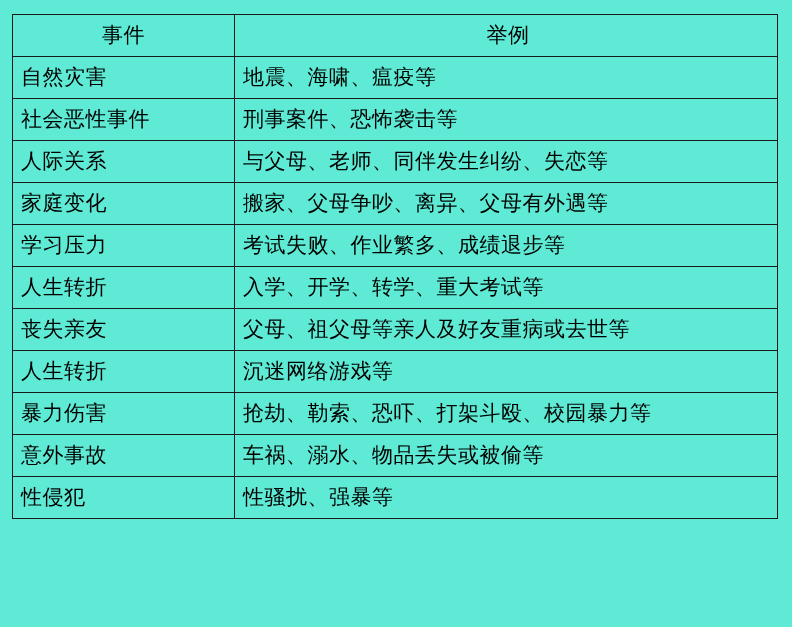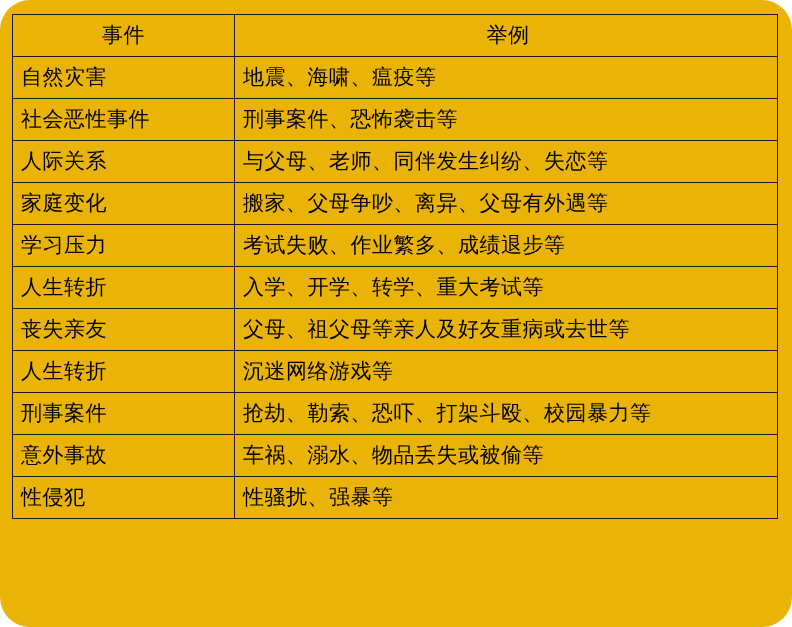--- a/index.html
+++ b/index.html
@@ -11,22 +11,21 @@
     width: 792px;
     height: 627px;
     font-family: "Liberation Serif", "DejaVu Serif", serif;
     color: #000000;
     overflow: hidden;
   }
   .page {
     position: relative;
     width: 792px;
     height: 627px;
-    background: #eab308;
-    border-radius: 30px;
+    background: #5eead4;
   }
   .table-wrap {
     position: absolute;
     left: 12px;
     top: 14px;
     width: 766px;
   }
   table.event-table {
     border-collapse: collapse;
     width: 766px;
@@ -95,21 +94,21 @@
         </tr>
         <tr>
           <td class="col-event">丧失亲友</td>
           <td class="col-example">父母、祖父母等亲人及好友重病或去世等</td>
         </tr>
         <tr>
           <td class="col-event">人生转折</td>
           <td class="col-example">沉迷网络游戏等</td>
         </tr>
         <tr>
-          <td class="col-event">刑事案件</td>
+          <td class="col-event">暴力伤害</td>
           <td class="col-example">抢劫、勒索、恐吓、打架斗殴、校园暴力等</td>
         </tr>
         <tr>
           <td class="col-event">意外事故</td>
           <td class="col-example">车祸、溺水、物品丢失或被偷等</td>
         </tr>
         <tr>
           <td class="col-event">性侵犯</td>
           <td class="col-example">性骚扰、强暴等</td>
         </tr>

